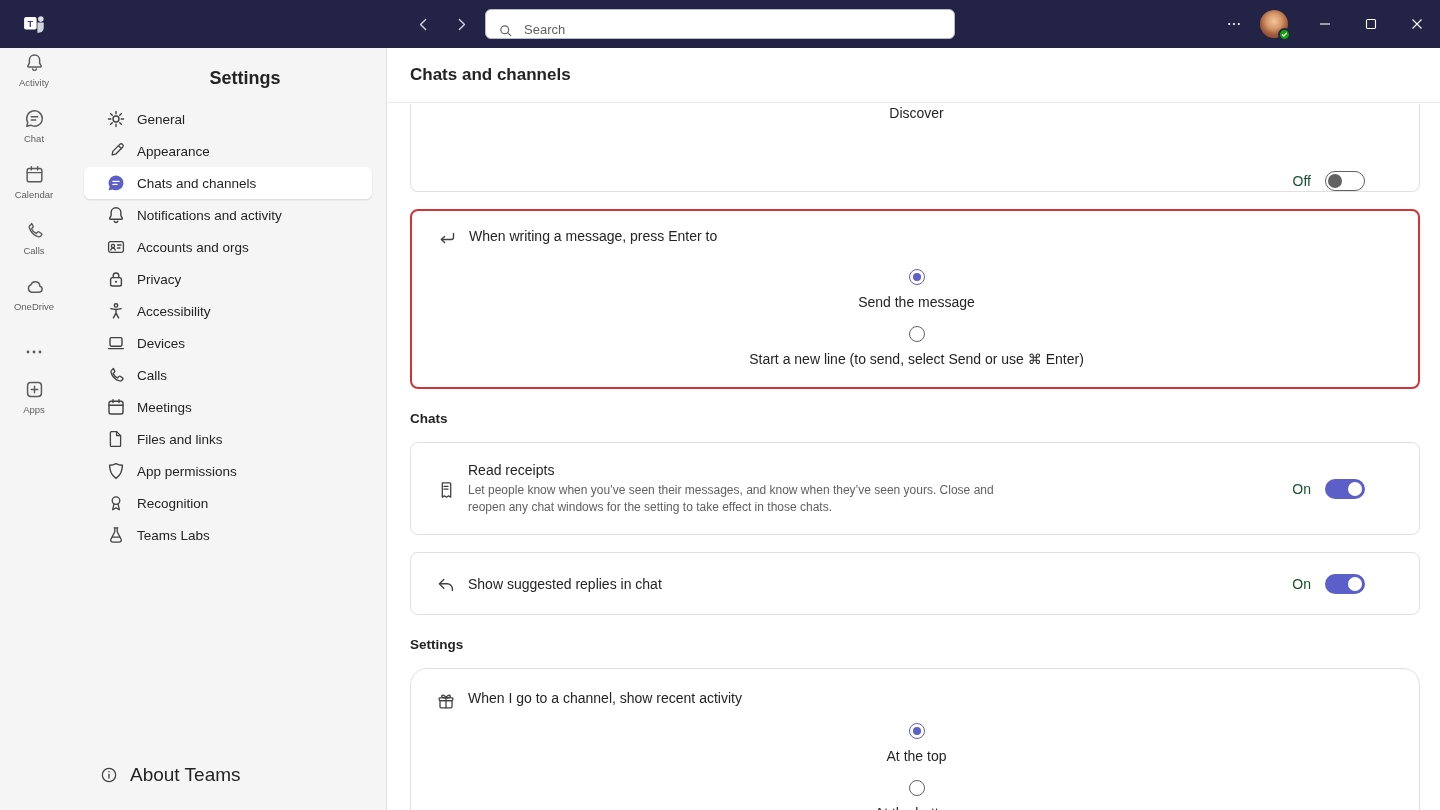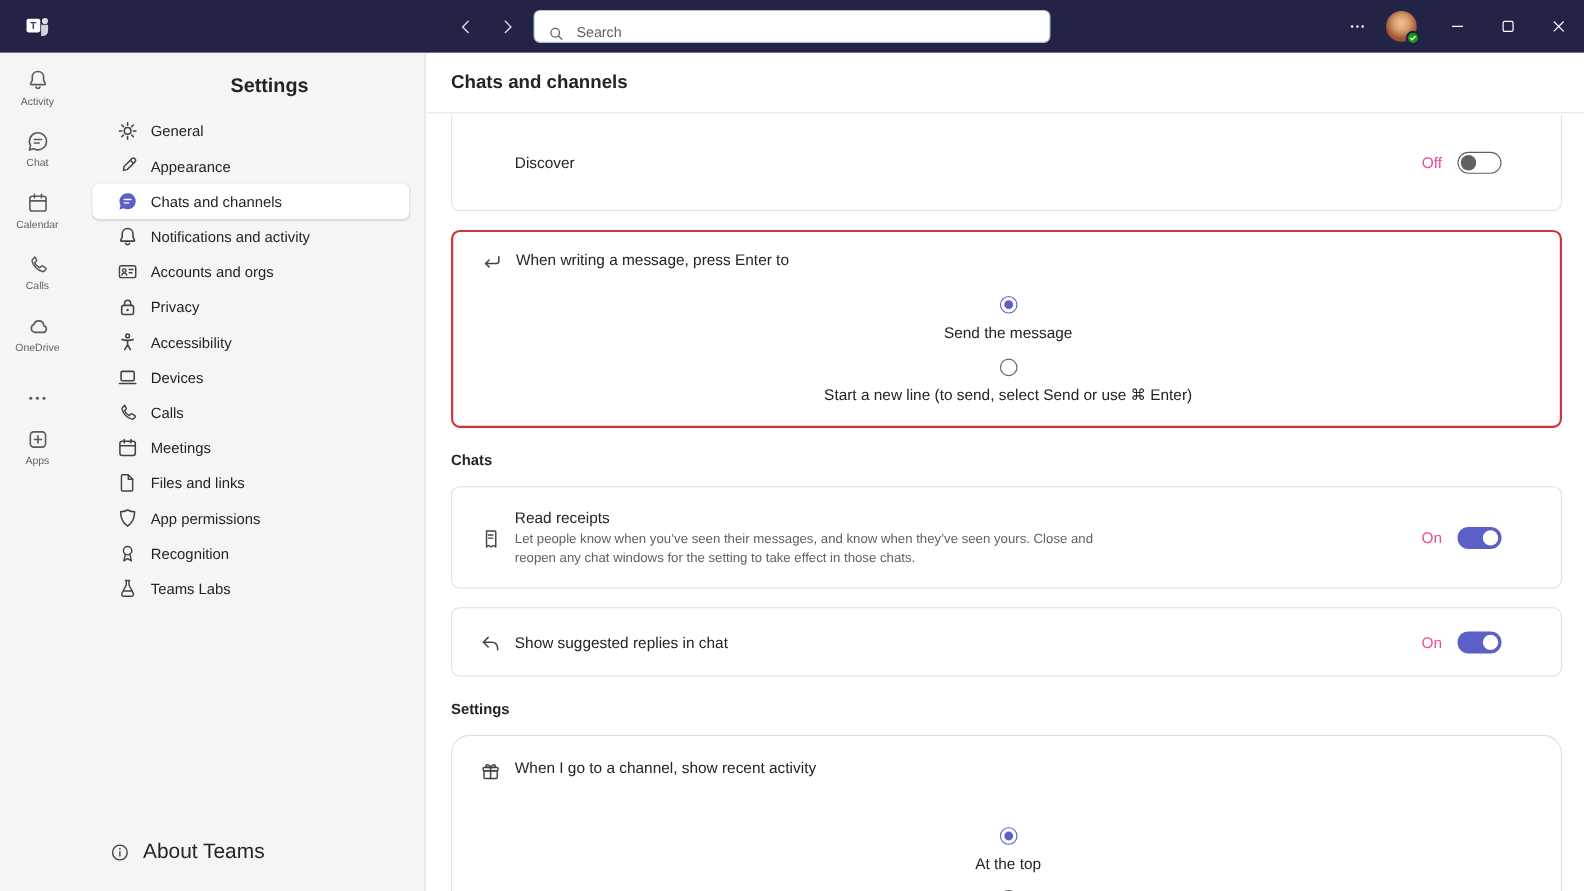--- a/index.html
+++ b/index.html
@@ -46,21 +46,21 @@
     background:#13a10e; border:2px solid #232346; display:flex; align-items:center; justify-content:center;
   }
   .winbtn {
     width:46px; height:48px; background:transparent; border:none; padding:0;
     display:flex; align-items:center; justify-content:center; color:#ffffff; cursor:pointer;
   }
 
   
   .rail {
     position:absolute; top:48px; left:0; bottom:0; width:68px; background:#f5f5f5;
-    display:flex; flex-direction:column; align-items:flex-end; padding-top:14px;
+    display:flex; flex-direction:column; align-items:flex-end; padding-top:4px;
   }
   .rail-item {
     display:flex; flex-direction:column; align-items:center; gap:4px;
     margin-bottom:20px; color:#4f4f4f; cursor:pointer; width:100%;
   }
   .rail-item .rail-ic { width:21px; height:21px; color:#5b5b5b; }
   .rail-label { font-size:9.5px; color:#616161; }
   .rail-more { margin-top:10px; margin-bottom:16px; }
 
   
@@ -92,48 +92,48 @@
   .main { position:absolute; top:48px; left:388px; right:0; bottom:0; background:#fff; }
   .main header {
     height:55px; border-bottom:1px solid #e6e6e6; display:flex; align-items:center; padding-left:22px;
   }
   .main h2 { margin:0; font-size:17px; font-weight:700; color:#242424; }
   .content { position:absolute; top:56px; left:0; right:0; bottom:0; overflow:hidden; padding:0 20px 0 22px; }
 
   .card { background:#fff; border:1px solid #e0e0e0; border-radius:8px; }
   .card-clipped {
     border-top:none; border-radius:0 0 8px 8px; height:88px;
-    display:flex; align-items:center; justify-content:space-between; padding:0 54px 0 57px;
+    display:flex; align-items:center; justify-content:space-between; padding:0 54px 0 57px;flex-direction:column;
   }
   .card-highlight { border:2px solid #d13438; margin-top:17px; padding:16px 54px 20px 25px; }
 
   .card-row { display:flex; align-items:flex-start; width:100%; }
   .card-row.center { align-items:center; }
   .card-icon { width:20px; height:20px; color:#424242; margin-right:12px; flex:none; margin-top:2px; }
   .card-content { flex:1; min-width:0; }
   .row-title { font-size:14px; color:#242424; line-height:18px; }
   .row-sub { font-size:12px; color:#616161; margin-top:3px; line-height:17px; }
   .desc { max-width:565px; }
 
   .radio-row { display:flex; align-items:center; gap:9px; margin-top:16px; font-size:14px; color:#242424; cursor:pointer;flex-direction:column; }
   .radio-row.first { margin-top:24px; }
-  .radio-row.first-lg { margin-top:45px; }
+  .radio-row.first-lg { margin-top:16px; }
   .radio {
     width:16px; height:16px; border-radius:50%; border:1px solid #616161; background:#fff; position:relative; flex:none;
   }
   .radio.selected { border-color:#5b5fc7; }
   .radio.selected::after { content:""; position:absolute; inset:3px; border-radius:50%; background:#5b5fc7; }
 
   .section-heading { font-size:13.5px; font-weight:700; color:#242424; margin:22px 0 16px 0; }
 
   .card-reads { padding:18px 54px 18px 25px; }
   .card-suggest { margin-top:17px; height:63px; display:flex; align-items:center; padding:0 54px 0 25px; }
   .card-channel { padding:20px 54px 30px 25px;border-radius:17px; }
 
-  .toggle-cluster { display:flex; align-items:center; gap:14px; font-size:14px; color:#ec4899; margin-left:auto; flex:none; }
+  .toggle-cluster { display:flex; align-items:center; gap:14px; font-size:14px; color:#14532d; margin-left:auto; flex:none; }
   .toggle { width:40px; height:20px; border-radius:10px; position:relative; cursor:pointer; flex:none; }
   .toggle.on { background:#5b5fc7; }
   .toggle.on .knob { position:absolute; right:3px; top:3px; width:14px; height:14px; border-radius:50%; background:#fff; }
   .toggle.off { border:1px solid #616161; background:#fff; }
   .toggle.off .knob { position:absolute; left:2px; top:2px; width:14px; height:14px; border-radius:50%; background:#616161; }
 </style>
 </head>
 <body>
 
 <div class="titlebar">

